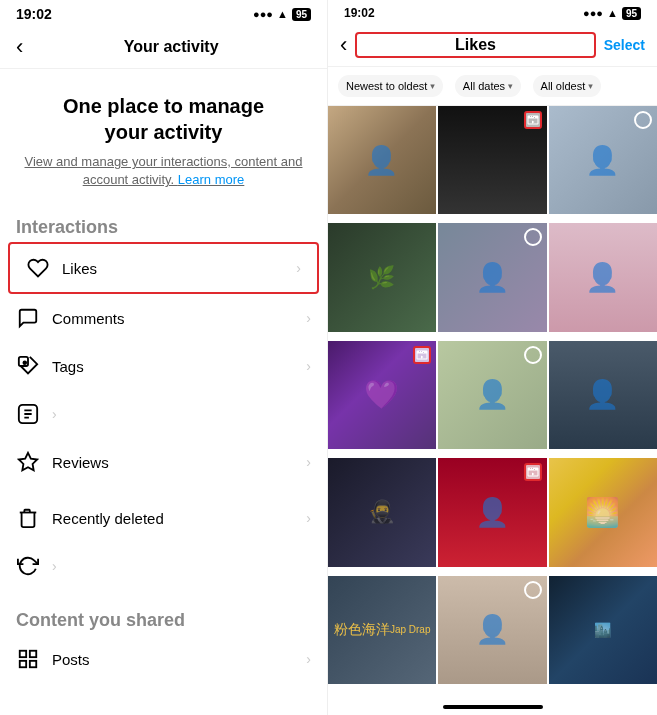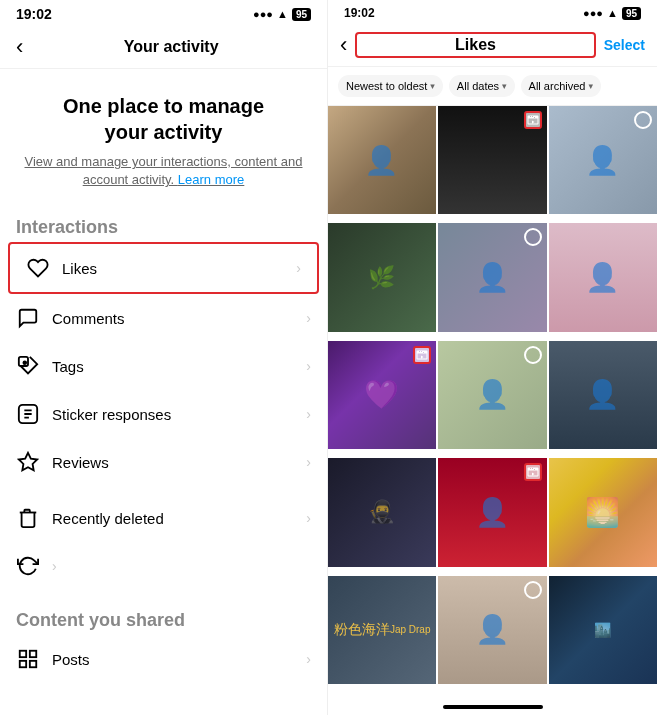--- a/index.html
+++ b/index.html
@@ -144,21 +144,21 @@
       margin: 0 8px;
     }
     .right-nav .select-btn {
       font-size: 14px;
       color: #0095f6;
       font-weight: 600;
     }
 
     .filters {
       display: flex;
-      gap: 6px;
+      gap: 12px;
       padding: 8px 10px;
       border-bottom: 1px solid #f0f0f0;
     }
     .filter-btn {
       display: flex;
       align-items: center;
       gap: 3px;
       font-size: 11px;
       background: #f5f5f5;
       border: none;
@@ -347,21 +347,20 @@
     <span class="chevron">›</span>
   </div>
 
   <div class="menu-item">
     <div class="icon">
       <svg class="svg-icon" viewBox="0 0 24 24" fill="none" stroke="#000" stroke-width="2">
         <rect x="2" y="2" width="20" height="20" rx="4"></rect>
         <path d="M8 12h8M8 8h8M8 16h5"></path>
       </svg>
     </div>
-    <span class="label">Sticker responses</span>
     <span class="chevron">›</span>
   </div>
 
   <div class="menu-item">
     <div class="icon">
       <svg class="svg-icon" viewBox="0 0 24 24" fill="none" stroke="#000" stroke-width="2">
         <path d="M12 2l3.09 6.26L22 9.27l-5 4.87 1.18 6.88L12 17.77l-6.18 3.25L7 14.14 2 9.27l6.91-1.01L12 2z"></path>
       </svg>
     </div>
     <span class="label">Reviews</span>
@@ -439,21 +438,21 @@
   <div class="filters">
     <button class="filter-btn">
       <span>Newest to oldest</span>
       <span class="chevron-down">▾</span>
     </button>
     <button class="filter-btn">
       <span>All dates</span>
       <span class="chevron-down">▾</span>
     </button>
     <button class="filter-btn">
-      <span>All archived</span>
+      <span>All oldest</span>
       <span class="chevron-down">▾</span>
     </button>
   </div>
 
   <div class="grid">
 
     <div class="grid-item photo-1">
       <div class="face-overlay">👤</div>
     </div>
     <div class="grid-item photo-2">

